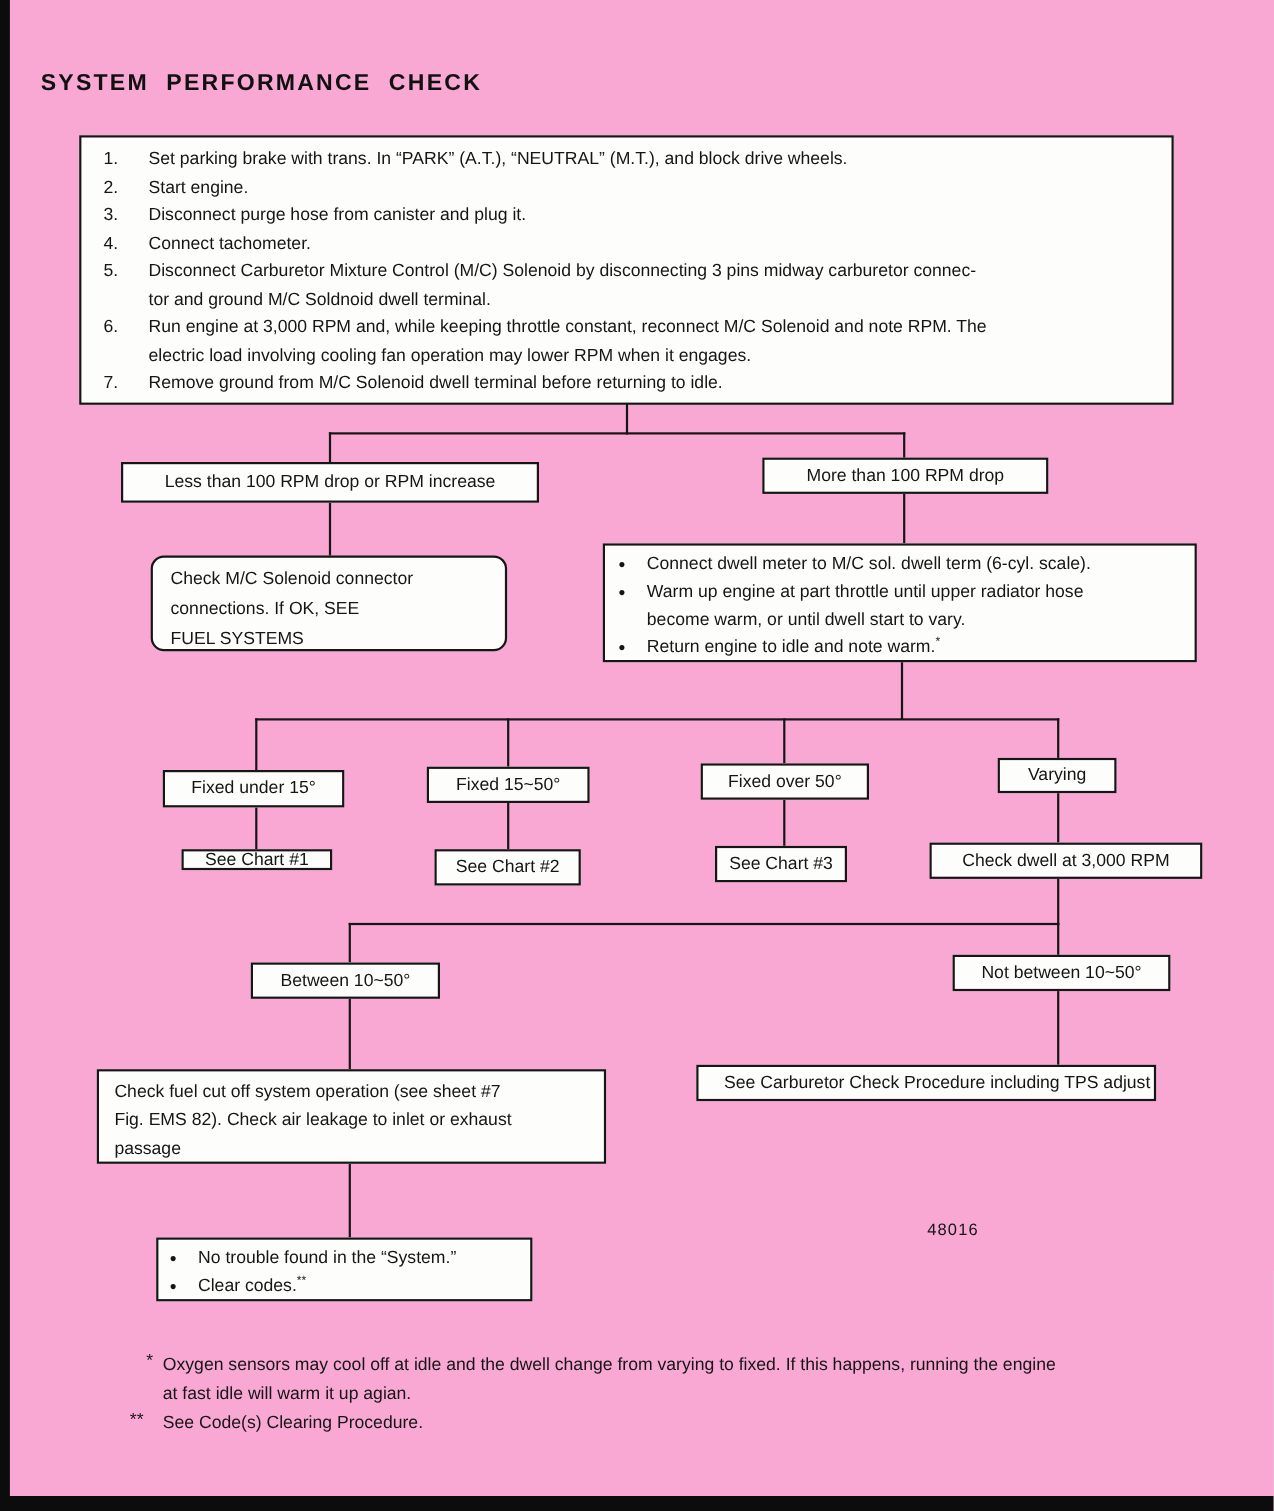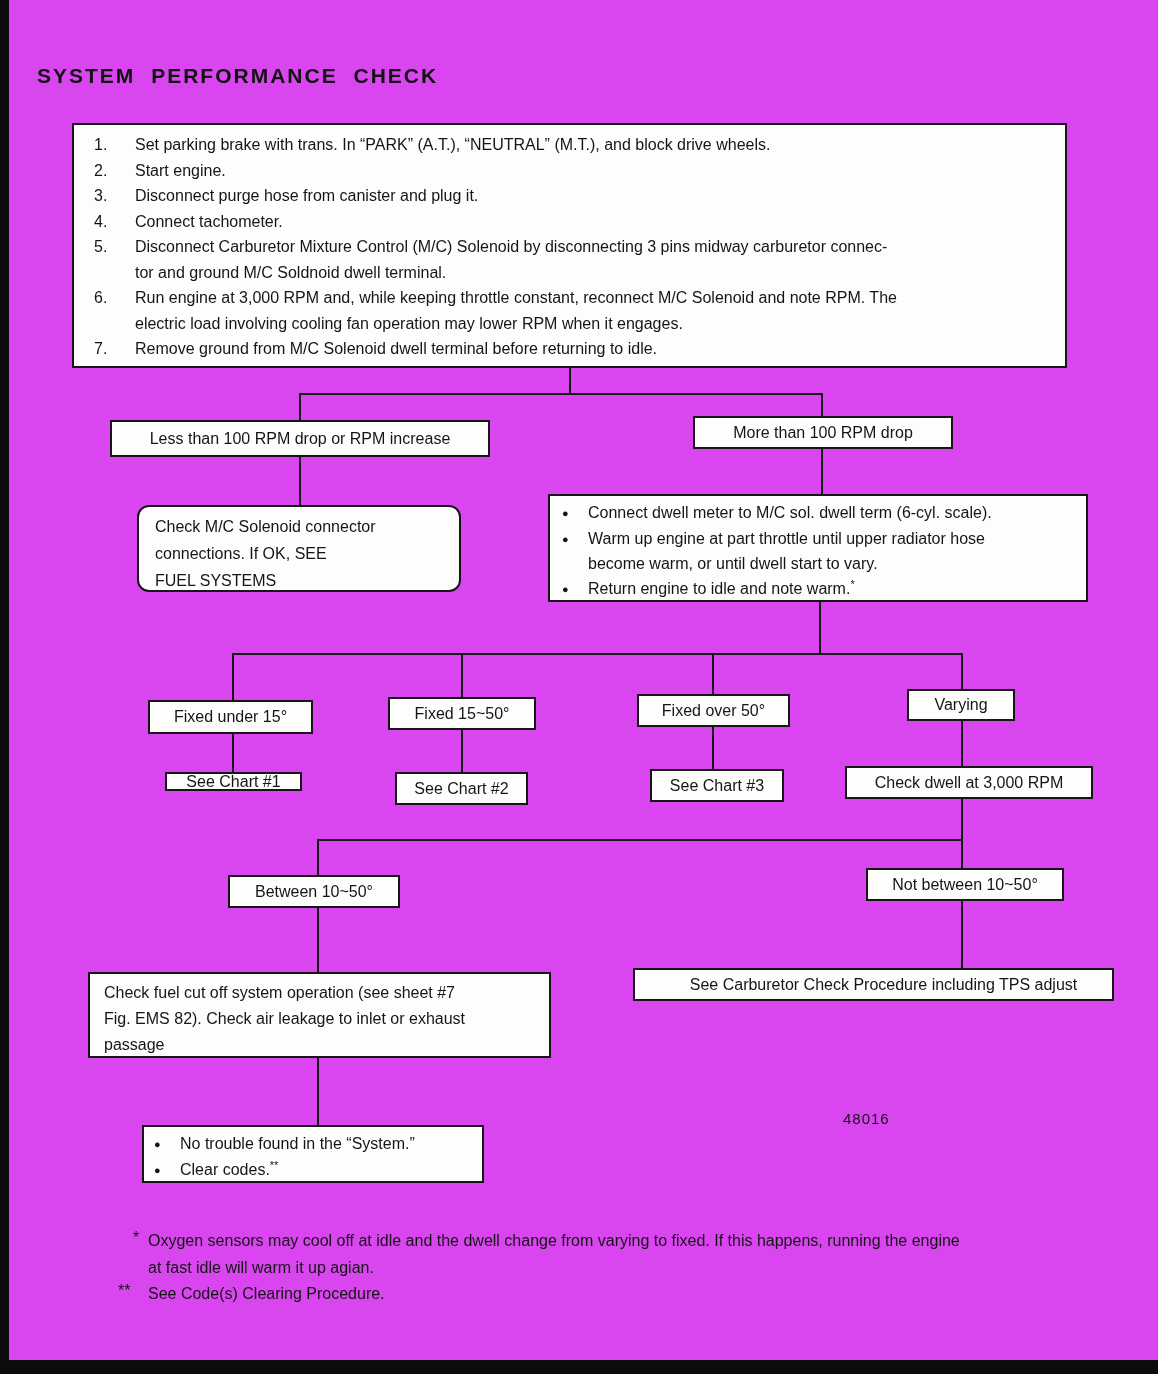--- a/index.html
+++ b/index.html
@@ -1,19 +1,19 @@
 <!DOCTYPE html>
 <html><head>
 <meta charset="utf-8">
 <style>
   * { margin:0; padding:0; box-sizing:border-box; }
   html,body { background:#d8d8d8; }
   .page {
     position:relative; width:1158px; height:1374px; margin:0 auto;
-    background:#d946ef; color:#151515; overflow:hidden;
+    background:#f9a8d4; color:#151515; overflow:hidden;
     font-family:"Liberation Sans","DejaVu Sans",sans-serif; font-size:16px;
   }
   .scan-left { position:absolute; left:0; top:0; width:9px; height:1374px; background:#0c0c0c; }
   .scan-bottom { position:absolute; left:0; top:1360px; width:1158px; height:14px; background:#0c0c0c; }
   .title {
     position:absolute; left:37px; top:64px; font-size:21px; font-weight:bold;
     letter-spacing:2px; word-spacing:8px; color:#111;
   }
   .box { position:absolute; border:2px solid #161616; background:#fdfdfb; }
   .line { position:absolute; background:#161616; }
@@ -125,31 +125,31 @@
     </div>
   </div>
 
   <div class="box center" style="left:148px; top:700px; width:165px; height:34px;">Fixed under 15°</div>
   <div class="box center" style="left:388px; top:697px; width:148px; height:33px;">Fixed 15~50°</div>
   <div class="box center" style="left:637px; top:694px; width:153px; height:33px;">Fixed over 50°</div>
   <div class="box center" style="left:907px; top:689px; width:108px; height:32px;">Varying</div>
 
   <div class="box center" style="left:165px; top:772px; width:137px; height:19px;">See Chart #1</div>
   <div class="box center" style="left:395px; top:772px; width:133px; height:33px;">See Chart #2</div>
-  <div class="box center" style="left:650px; top:769px; width:134px; height:33px;">See Chart #3</div>
+  <div class="box center" style="left:650px; top:769px; width:120px; height:33px;">See Chart #3</div>
   <div class="box center" style="left:845px; top:766px; width:248px; height:33px;">Check dwell at 3,000 RPM</div>
 
   <div class="box center" style="left:228px; top:875px; width:172px; height:33px;">Between 10~50°</div>
   <div class="box center" style="left:866px; top:868px; width:198px; height:33px;">Not between 10~50°</div>
 
   <div class="box prewrap" style="left:88px; top:972px; width:463px; height:86px; padding:6px 14px; line-height:26px;">Check fuel cut off system operation (see sheet #7
 Fig. EMS 82).  Check air leakage to inlet or exhaust
 passage</div>
 
-  <div class="box center" style="left:633px; top:968px; width:481px; height:33px;padding-left:20px;">See Carburetor Check Procedure including TPS adjust</div>
+  <div class="box center" style="left:633px; top:968px; width:418px; height:33px;padding-left:20px;">See Carburetor Check Procedure including TPS adjust</div>
 
   <div class="box" style="left:142px; top:1125px; width:342px; height:58px; padding:4px 10px;">
     <div class="bullet-row">
       <span class="bullet-marker">●</span>
       <span class="bullet-text">No trouble found in the “System.”</span>
     </div>
     <div class="bullet-row">
       <span class="bullet-marker">●</span>
       <span class="bullet-text"><span>Clear codes.</span><sup>**</sup></span>
     </div>

